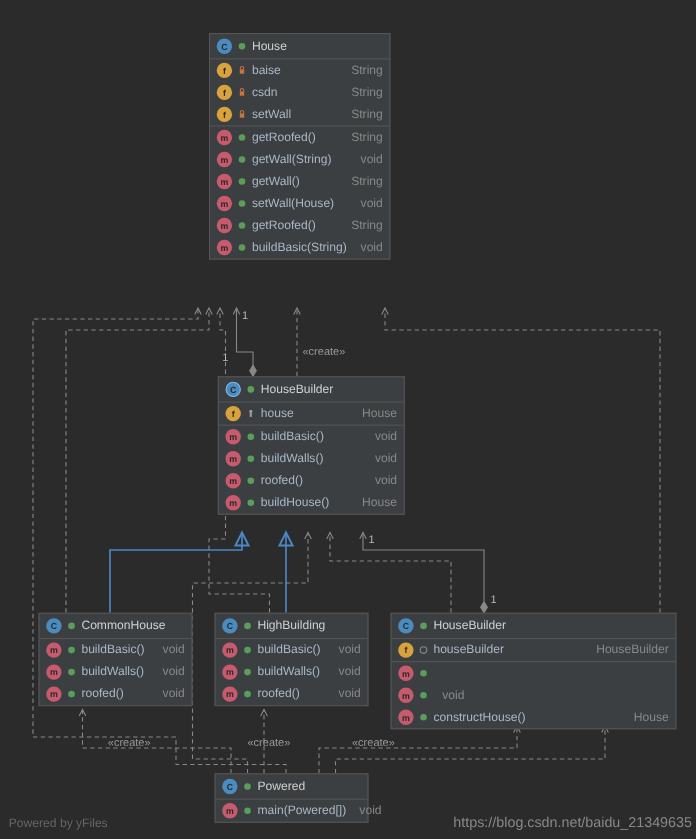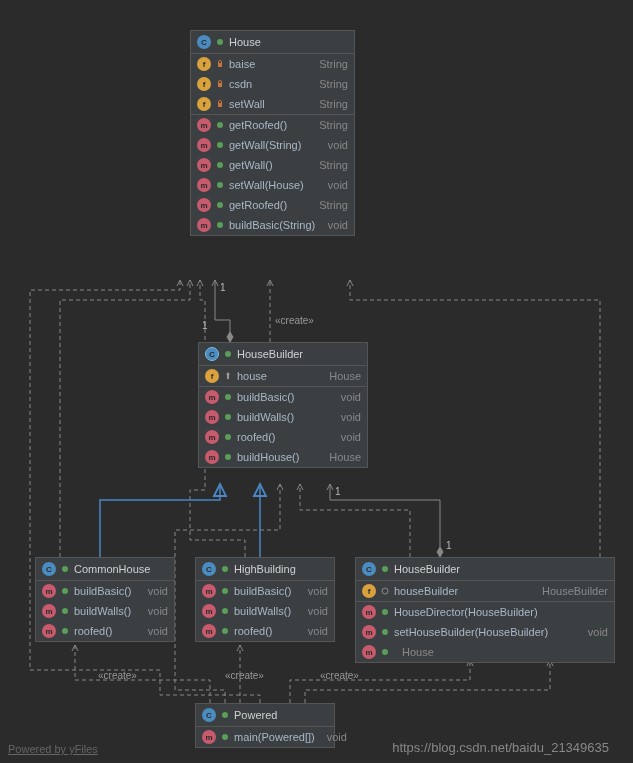--- a/index.html
+++ b/index.html
@@ -62,25 +62,24 @@
     position: absolute;
     top: 0; left: 0;
     width: 633px; height: 763px;
     pointer-events: none;
   }
   .footer-left {
     position: absolute;
     left: 8px; bottom: 8px;
     color: #666;
     font-size: 11px;
-    text-decoration: underline;
   }
   .footer-right {
     position: absolute;
-    right: 24px; bottom: 8px;
+    right: 4px; bottom: 8px;
     color: #888;
     font-size: 13px;
   }
   .stereo {
     position: absolute;
     color: #999;
     font-size: 10px;
   }
   .mult {
     position: absolute;
@@ -410,40 +409,39 @@
       <span class="type">HouseBuilder</span>
     </div>
   <div class="section-divider"></div>
   <div class="uml-row">
       <span class="badge badge-m">m</span>
       <span class="vis">
         <svg viewBox="0 0 10 10">
           <circle cx="5" cy="5" r="3" fill="#5a9e5a"></circle>
         </svg>
       </span>
-      <span class="name">HouseDirector(HouseBuilder)</span>
       <span class="type"></span>
     </div>
   <div class="uml-row">
       <span class="badge badge-m">m</span>
       <span class="vis">
         <svg viewBox="0 0 10 10">
           <circle cx="5" cy="5" r="3" fill="#5a9e5a"></circle>
         </svg>
       </span>
-      <span class="name">setHouseBuilder(HouseBuilder)</span>
-      <span class="type">void</span>
-    </div>
-  <div class="uml-row">
-      <span class="badge badge-m">m</span>
-      <span class="vis">
-        <svg viewBox="0 0 10 10">
-          <circle cx="5" cy="5" r="3" fill="#5a9e5a"></circle>
-        </svg>
-      </span>
+      <span class="type">void</span>
+    </div>
+  <div class="uml-row">
+      <span class="badge badge-m">m</span>
+      <span class="vis">
+        <svg viewBox="0 0 10 10">
+          <circle cx="5" cy="5" r="3" fill="#5a9e5a"></circle>
+        </svg>
+      </span>
+      <span class="name">constructHouse()</span>
       <span class="type">House</span>
     </div>
 </div>
 
 <div class="uml-class" style="left:195px; top:703px; width:140px;">
   <div class="uml-header">
     <span class="badge badge-c">C</span>
     <span class="vis">
         <svg viewBox="0 0 10 10">
           <circle cx="5" cy="5" r="3" fill="#5a9e5a"></circle>

